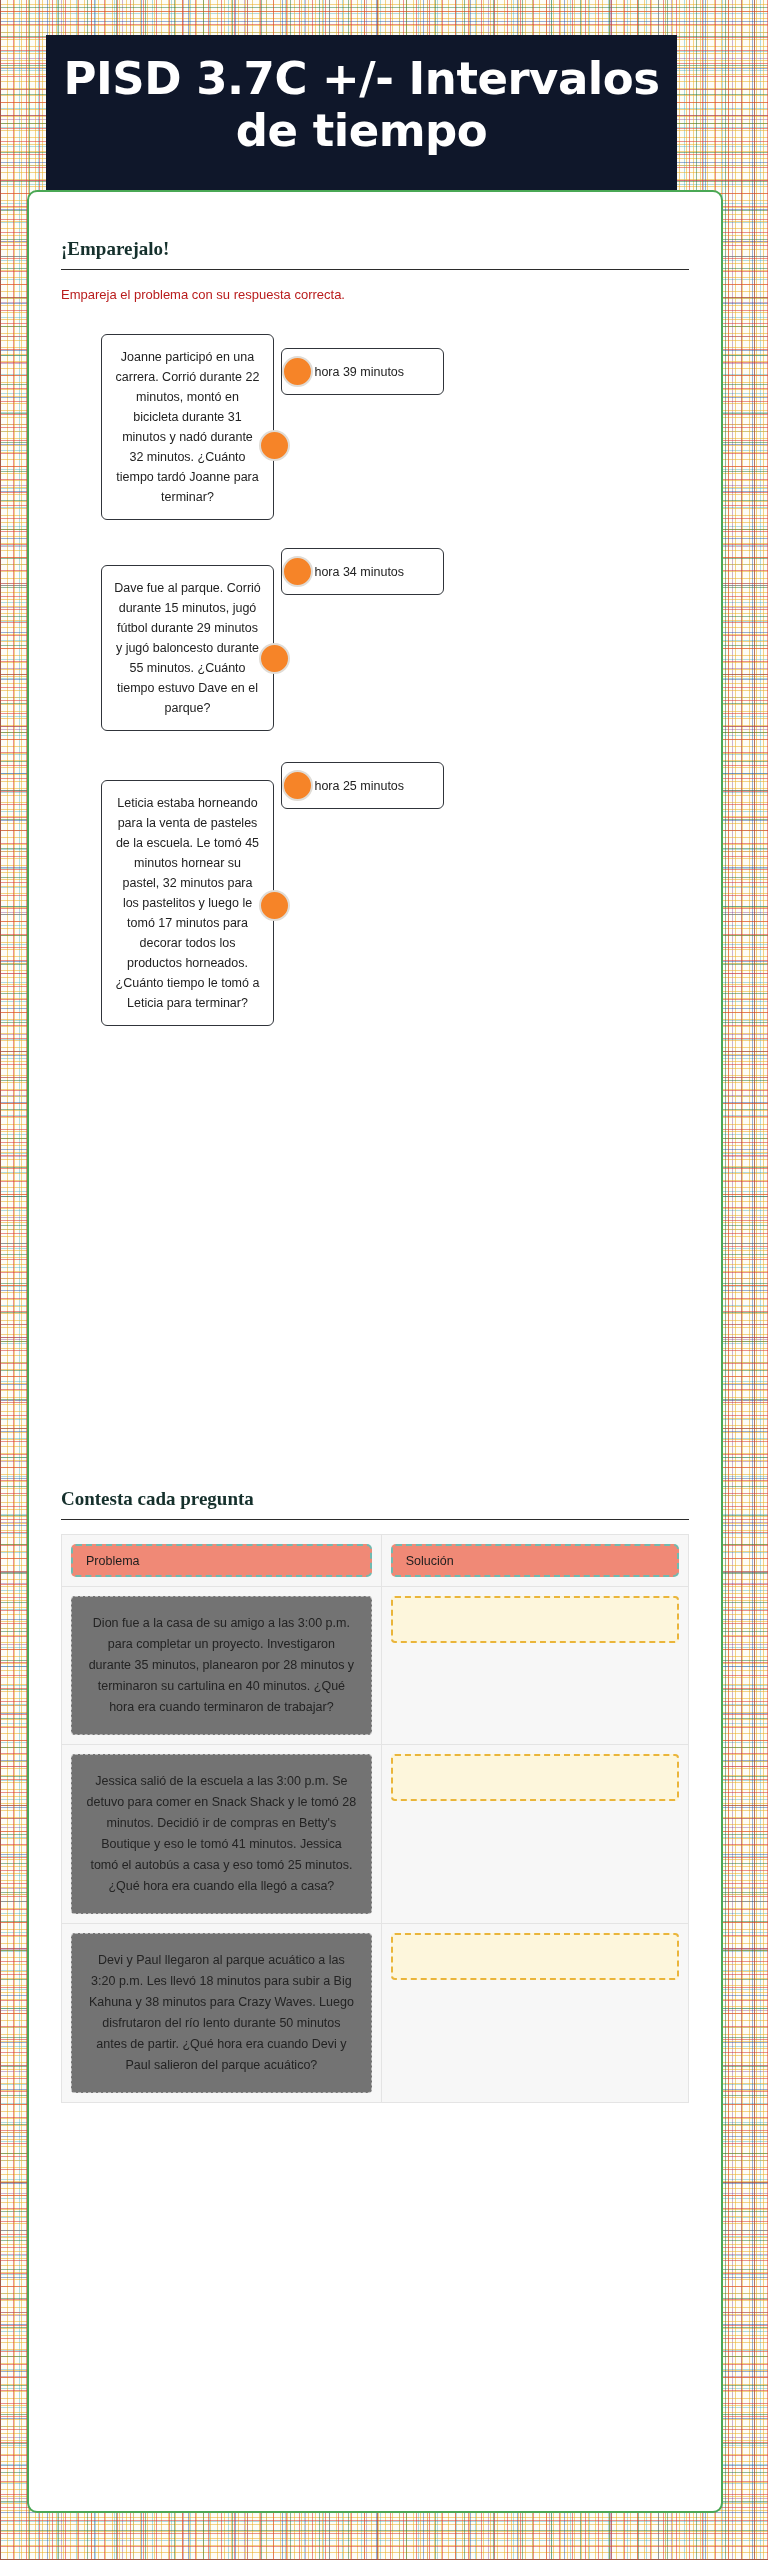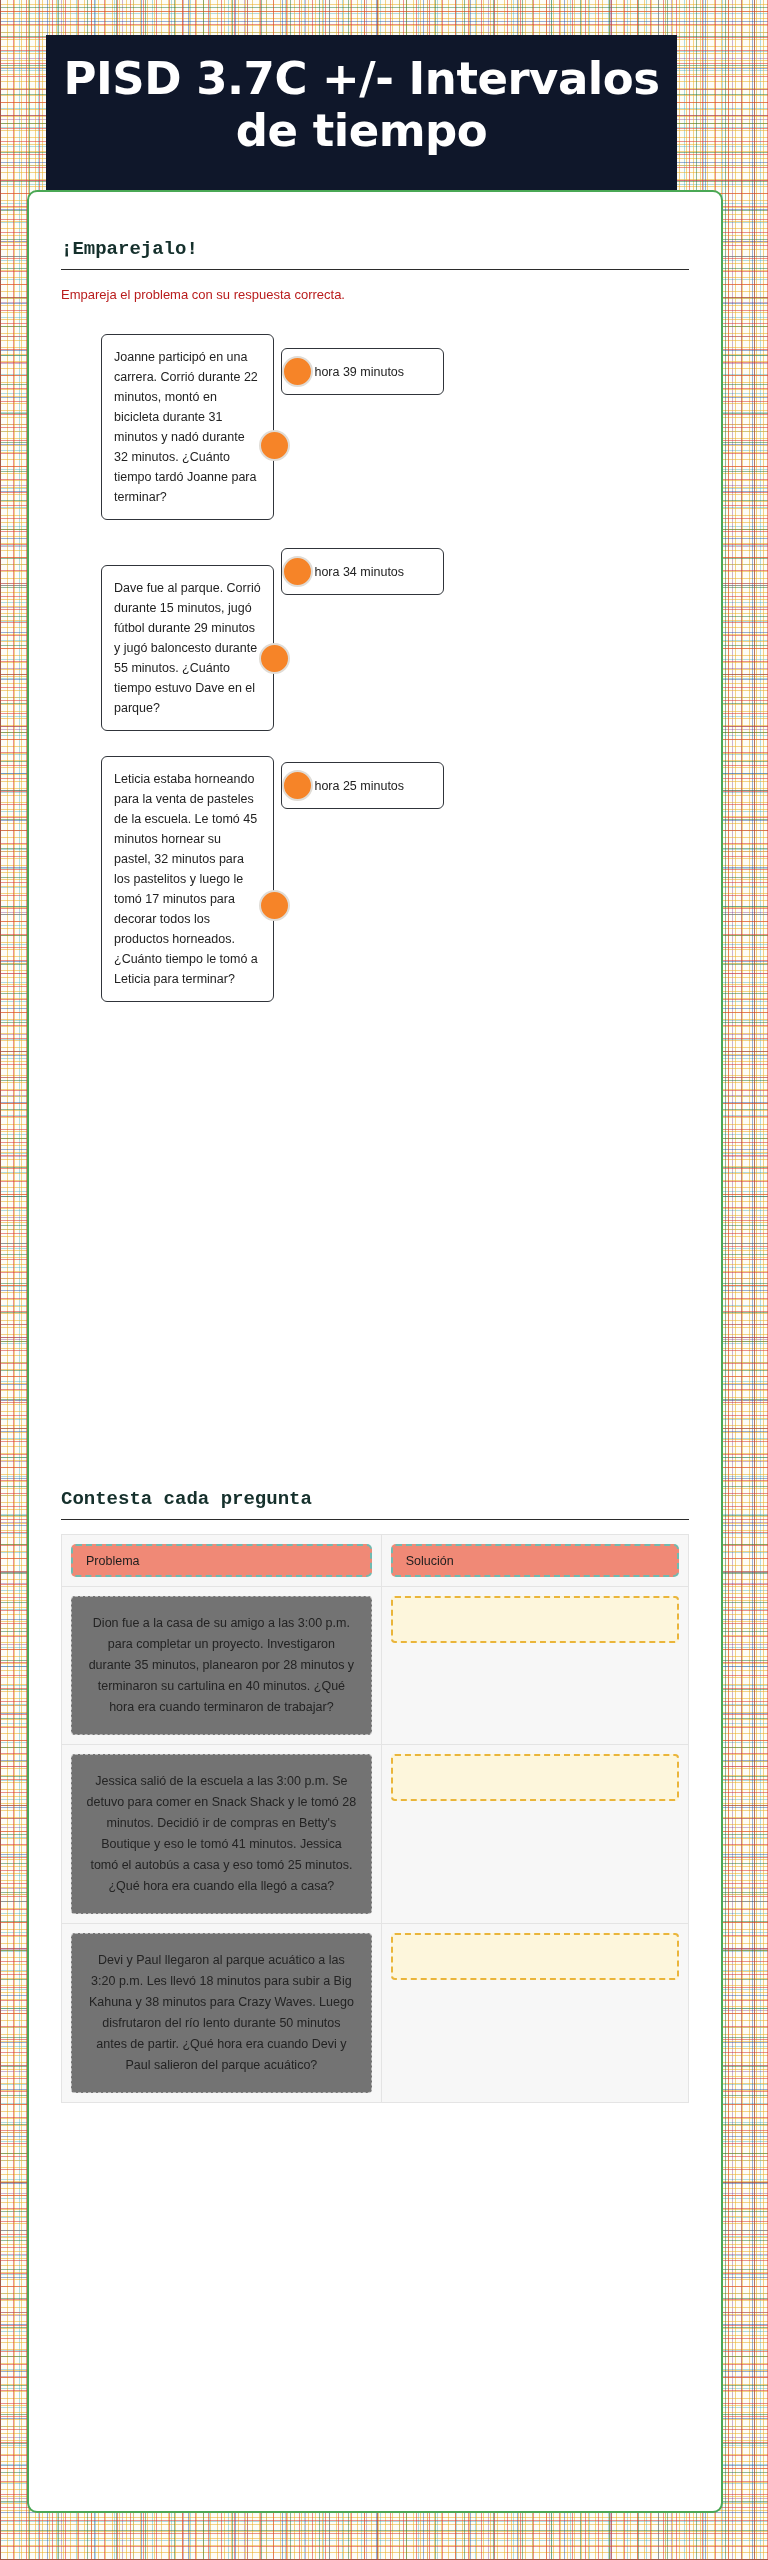--- a/index.html
+++ b/index.html
@@ -70,21 +70,21 @@
     height: 2323px;
     background: #ffffff;
     border: 2px solid #4aa855;
     border-radius: 10px;
     z-index: 3;
     padding: 28px 32px 20px 32px;
   }
 
   
   .section-head {
-    font-family: Liberation Mono, monospace;
+    font-family: Liberation Serif, serif;
     font-weight: 700;
     font-size: 19px;
     color: #15302c;
     margin: 18px 0 0 0;
   }
   .section-rule {
     border: none;
     border-top: 1px solid #2b2b2b;
     margin: 9px 0 0 0;
   }
@@ -102,20 +102,21 @@
   .prob-card {
     position: absolute;
     width: 173px;
     border: 1px solid #30343a;
     border-radius: 6px;
     background: #fff;
     padding: 12px 12px;
     font-size: 12.5px;
     line-height: 20px;
     color: #222;
+    text-align: center;
   }
 
   .ans-card {
     position: absolute;
     width: 163px;
     height: 47px;
     border: 1px solid #30343a;
     border-radius: 6px;
     background: #fff;
     display: flex;
@@ -203,21 +204,21 @@
       <div class="prob-card" style="left:40px; top:14px;">Joanne participó en una carrera. Corrió durante 22 minutos, montó en bicicleta durante 31 minutos y nadó durante 32 minutos. ¿Cuánto tiempo tardó Joanne para terminar?</div>
       <div class="ans-card" style="left:220px; top:28px;">1 hora 39 minutos</div>
       <div class="dot" style="left:198px; top:110px;"></div>
       <div class="dot" style="left:221px; top:36px;"></div>
 
       <div class="prob-card" style="left:40px; top:245px;">Dave fue al parque. Corrió durante 15 minutos, jugó fútbol durante 29 minutos y jugó baloncesto durante 55 minutos. ¿Cuánto tiempo estuvo Dave en el parque?</div>
       <div class="ans-card" style="left:220px; top:228px;">1 hora 34 minutos</div>
       <div class="dot" style="left:198px; top:323px;"></div>
       <div class="dot" style="left:221px; top:236px;"></div>
 
-      <div class="prob-card" style="left:40px; top:436px;">Leticia estaba horneando para la venta de pasteles de la escuela. Le tomó 45 minutos hornear su pastel, 32 minutos para los pastelitos y luego le tomó 17 minutos para decorar todos los productos horneados. ¿Cuánto tiempo le tomó a Leticia para terminar?</div>
+      <div class="prob-card" style="left:40px; top:460px;">Leticia estaba horneando para la venta de pasteles de la escuela. Le tomó 45 minutos hornear su pastel, 32 minutos para los pastelitos y luego le tomó 17 minutos para decorar todos los productos horneados. ¿Cuánto tiempo le tomó a Leticia para terminar?</div>
       <div class="ans-card" style="left:220px; top:442px;">1 hora 25 minutos</div>
       <div class="dot" style="left:198px; top:570px;"></div>
       <div class="dot" style="left:221px; top:450px;"></div>
 
     </div>
 
     <h2 class="section-head">Contesta cada pregunta</h2>
     <hr class="section-rule">
 
     <table class="qtable">

